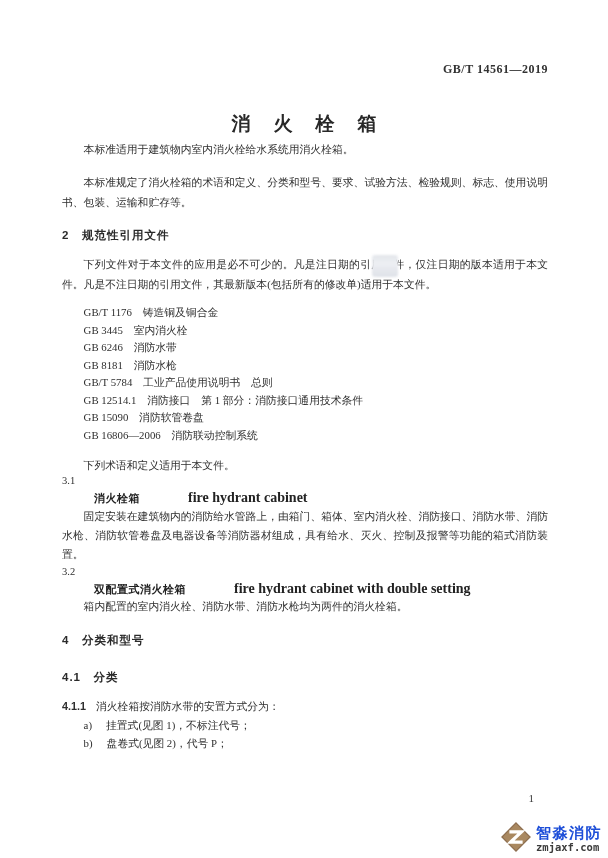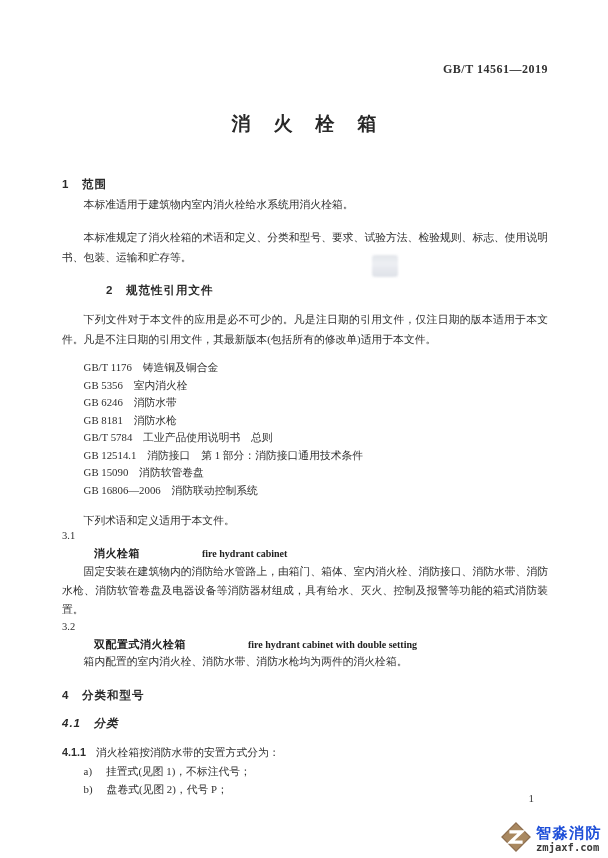--- a/index.html
+++ b/index.html
@@ -32,24 +32,24 @@
   }
   .h{
     font-family:"Liberation Sans","DejaVu Sans",sans-serif;
     font-weight:bold;
     font-size:11.5px;
     color:#2a2a2a;
     letter-spacing:1px;
     line-height:15px;
   }
   .h1-scope{margin-top:40px;}
-  .h2-refs{margin-top:16px;margin-left:44px;}
+  .h2-refs{margin-top:16px;}
   .h3-terms{margin-top:12px;}
   .h4-class{margin-top:18px;}
-  .h41{margin-top:13px;font-style:italic;}
+  .h41{margin-top:22px;}
 
   .para{
     font-size:10.8px;
     line-height:20px;
     text-align:justify;
     text-indent:2em;
     color:#2e2e2e;
   }
   .para-first{margin-top:13px;}
   .para-next{margin-top:2px;}
@@ -80,22 +80,21 @@
     font-weight:bold;
     color:#222222;
   }
   .term-line .zh{
     font-family:"Liberation Sans","DejaVu Sans",sans-serif;
     font-size:11px;
     letter-spacing:0.5px;
   }
   .term-line .en{
     font-family:"Liberation Serif","DejaVu Serif",serif;
-    font-size:10px;
-    margin-left:14px;
+    font-size:14px;
     padding-left:44px;
   }
   .def{
     font-size:10.8px;
     line-height:19px;
     text-align:justify;
     text-indent:2em;
   }
   .def-single{line-height:17px;text-align:left;}
 
@@ -160,30 +159,29 @@
 </head>
 <body>
 
 <div class="page">
   <div class="content">
 
     <div class="std-no">GB/T 14561—2019</div>
 
     <div class="doc-title">消　火　栓　箱</div>
 
-    <div class="h h1-scope">1　范围</div>
     <div class="para para-next">本标准适用于建筑物内室内消火栓给水系统用消火栓箱。</div>
     <div class="para para-first">本标准规定了消火栓箱的术语和定义、分类和型号、要求、试验方法、检验规则、标志、使用说明书、包装、运输和贮存等。</div>
 
     <div class="h h2-refs">2　规范性引用文件</div>
     <div class="para para-refs">下列文件对于本文件的应用是必不可少的。凡是注日期的引用文件，仅注日期的版本适用于本文件。凡是不注日期的引用文件，其最新版本(包括所有的修改单)适用于本文件。</div>
 
     <div class="ref-list">
       <div class="ref-item">GB/T 1176　铸造铜及铜合金</div>
-      <div class="ref-item">GB 5356　室内消火栓</div>
+      <div class="ref-item">GB 3445　室内消火栓</div>
       <div class="ref-item">GB 6246　消防水带</div>
       <div class="ref-item">GB 8181　消防水枪</div>
       <div class="ref-item">GB/T 5784　工业产品使用说明书　总则</div>
       <div class="ref-item">GB 12514.1　消防接口　第 1 部分：消防接口通用技术条件</div>
       <div class="ref-item">GB 15090　消防软管卷盘</div>
       <div class="ref-item">GB 16806—2006　消防联动控制系统</div>
     </div>
 
     <div class="terms-intro">下列术语和定义适用于本文件。</div>
 

